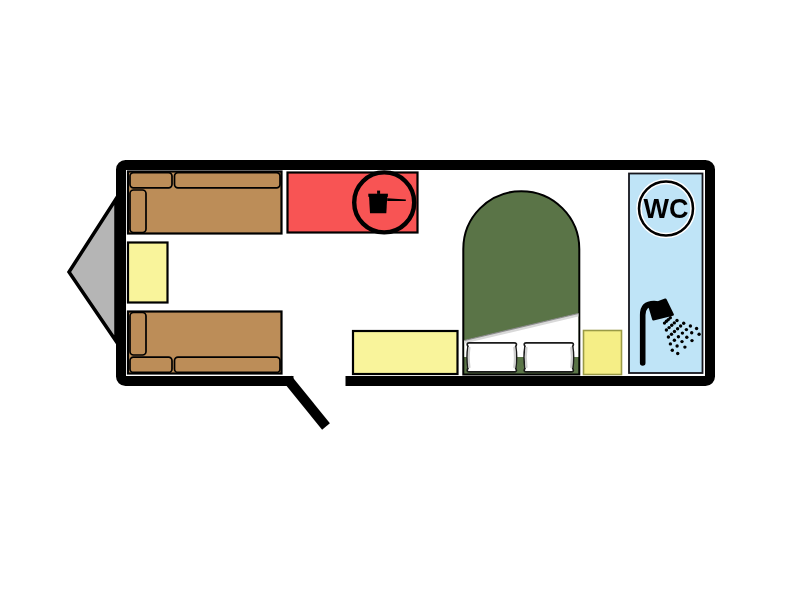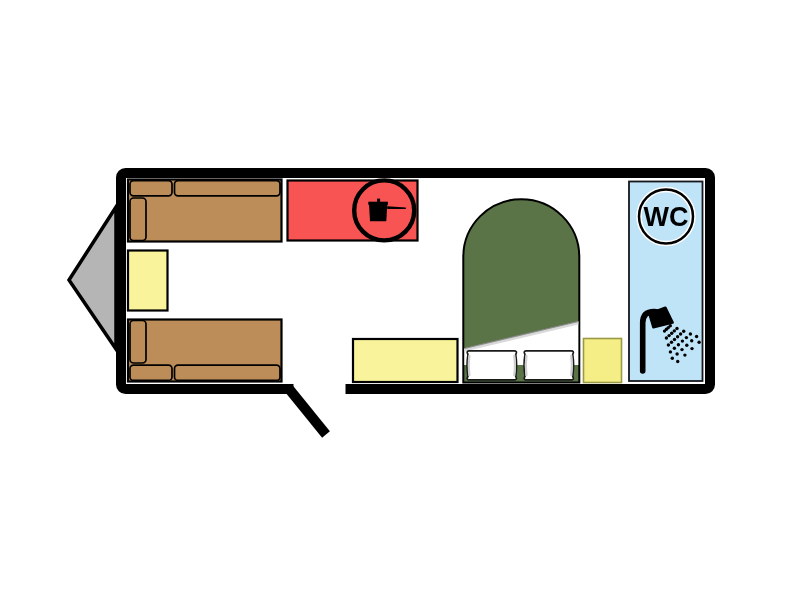--- a/index.html
+++ b/index.html
@@ -1,16 +1,16 @@
 <!DOCTYPE html>
 <html><head>
 <meta charset="utf-8">
 <style>
   html,body{margin:0;padding:0;background:#ffffff;}
-  .page{width:800px;height:504px;position:relative;font-family:"Liberation Sans",sans-serif;margin-top:8px;}
+  .page{width:800px;height:504px;position:relative;font-family:"Liberation Sans",sans-serif;}
 </style>
 </head>
 <body>
 <div class="page">
 <svg width="800" height="600" viewBox="0 0 800 600" xmlns="http://www.w3.org/2000/svg">
 
   <rect x="0" y="0" width="800" height="600" fill="#ffffff"></rect>
 
   <g>
     <polygon points="116,199 69,272 116,341" fill="#b5b5b5" stroke="#000000" stroke-width="3.5" stroke-linejoin="miter"></polygon>

